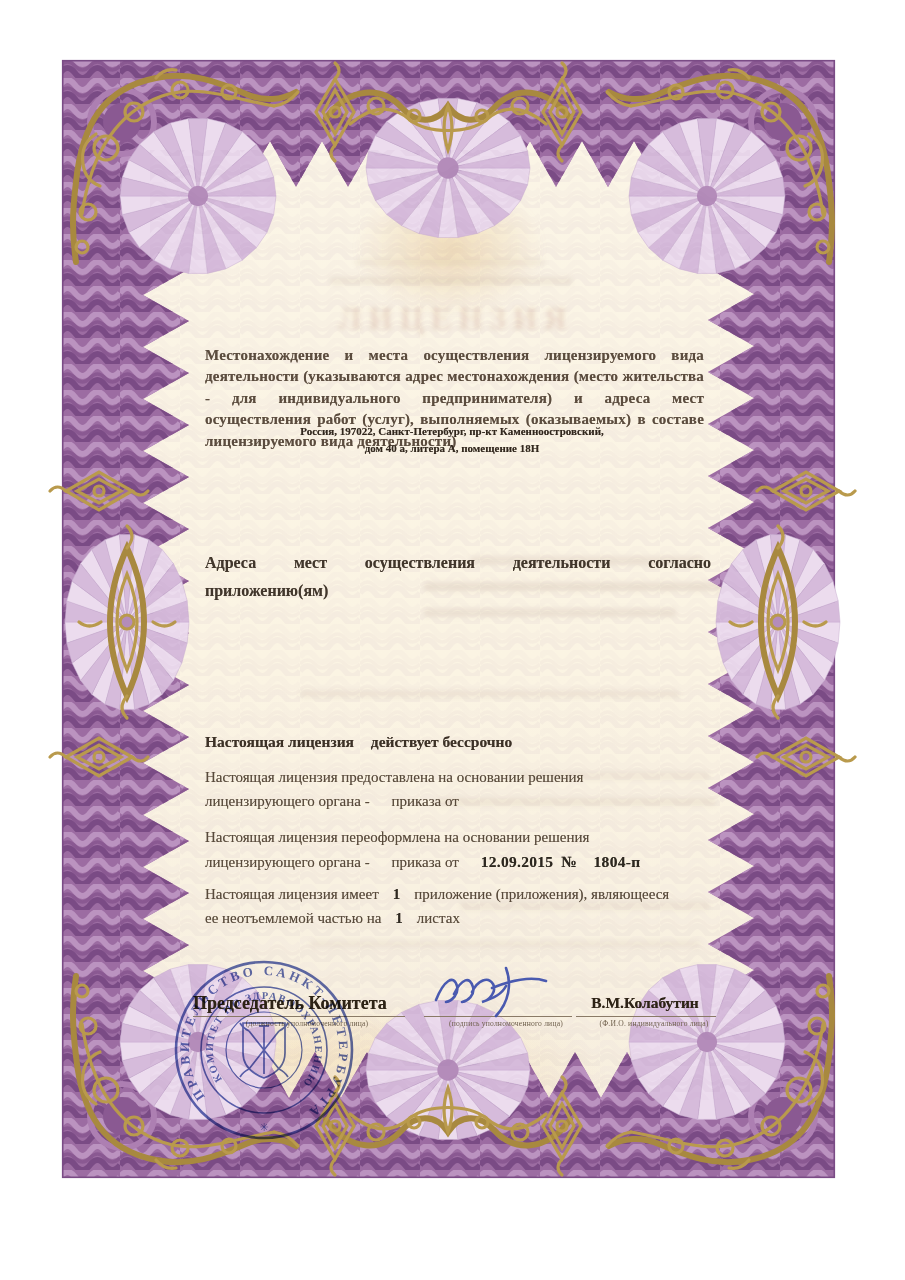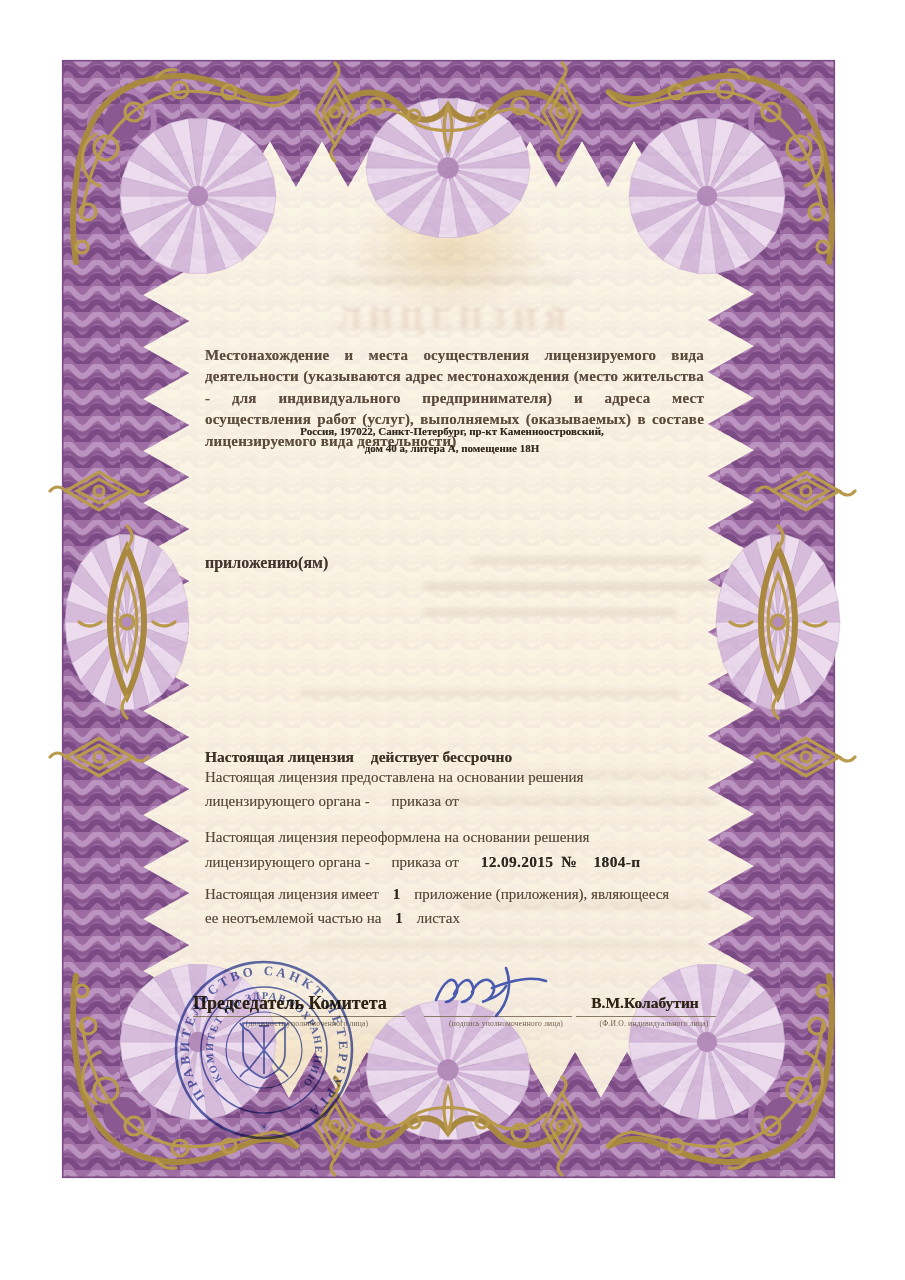--- a/index.html
+++ b/index.html
@@ -23,21 +23,21 @@
       background:radial-gradient(ellipse at center, rgba(223,184,116,.38), rgba(223,184,116,0) 68%);
       filter:blur(4px);}
   
   .p1{left:205px;top:345px;width:499px;font-size:15px;line-height:1.43;text-align:justify;
       color:#5b4c3e;letter-spacing:.2px;text-shadow:0 0 .5px rgba(90,75,60,.55);font-weight:bold;}
   .addr{left:172px;top:423px;width:560px;text-align:center;font-weight:bold;font-size:11px;
       color:#31271d;line-height:1.5;text-shadow:0 0 .5px rgba(40,30,20,.5);}
   .clause{left:205px;top:549px;width:506px;font-weight:bold;font-size:16px;color:#41362b;
       line-height:1.72;text-shadow:0 0 .5px rgba(55,45,35,.5);}
   .clause .l1{display:block;text-align:justify;text-align-last:justify;}
-  .validity{left:205px;top:748px;font-weight:bold;font-size:15.5px;color:#3c3126;
+  .validity{left:205px;top:733px;font-weight:bold;font-size:15.5px;color:#3c3126;
       text-shadow:0 0 .5px rgba(50,40,30,.5);}
   .reg{font-size:15px;color:#584a3b;line-height:1.63;text-shadow:0 0 .4px rgba(80,65,50,.5);}
   .granted{left:205px;top:765px;width:480px;}
   .reissued{left:205px;top:825px;width:540px;}
   .attach{left:205px;top:882px;width:540px;}
   .gap-s{display:inline-block;width:13px;}
   .gap-m{display:inline-block;width:18px;}
   b.val{font-size:15.5px;color:#2d2820;letter-spacing:.3px;text-shadow:0 0 .5px rgba(40,32,22,.55);}
   .num{font-weight:bold;color:#2d2820;margin:0 14px;}
   
@@ -397,20 +397,21 @@
 
   <div class="content">
     <div class="p1">Местонахождение и места осуществления лицензируемого вида деятельности (указываются адрес местонахождения (место жительства - для индивидуального предпринимателя) и адреса мест осуществления работ (услуг), выполняемых (оказываемых) в составе лицензируемого вида деятельности)</div>
 
     <div class="addr">
       <span>Россия, 197022, Санкт-Петербург, пр-кт Каменноостровский,</span><br>
       <span>дом 40 а, литера А, помещение 18Н</span>
     </div>
 
     <div class="clause">
+      <span class="l1">Адреса мест осуществления деятельности согласно</span>
       <span>приложению(ям)</span>
     </div>
 
     <div class="validity">
       <span>Настоящая лицензия</span><span class="gap-s"></span>
       <span>действует бессрочно</span>
     </div>
 
     <div class="reg granted">
       <span>Настоящая лицензия предоставлена на основании решения</span><br>

